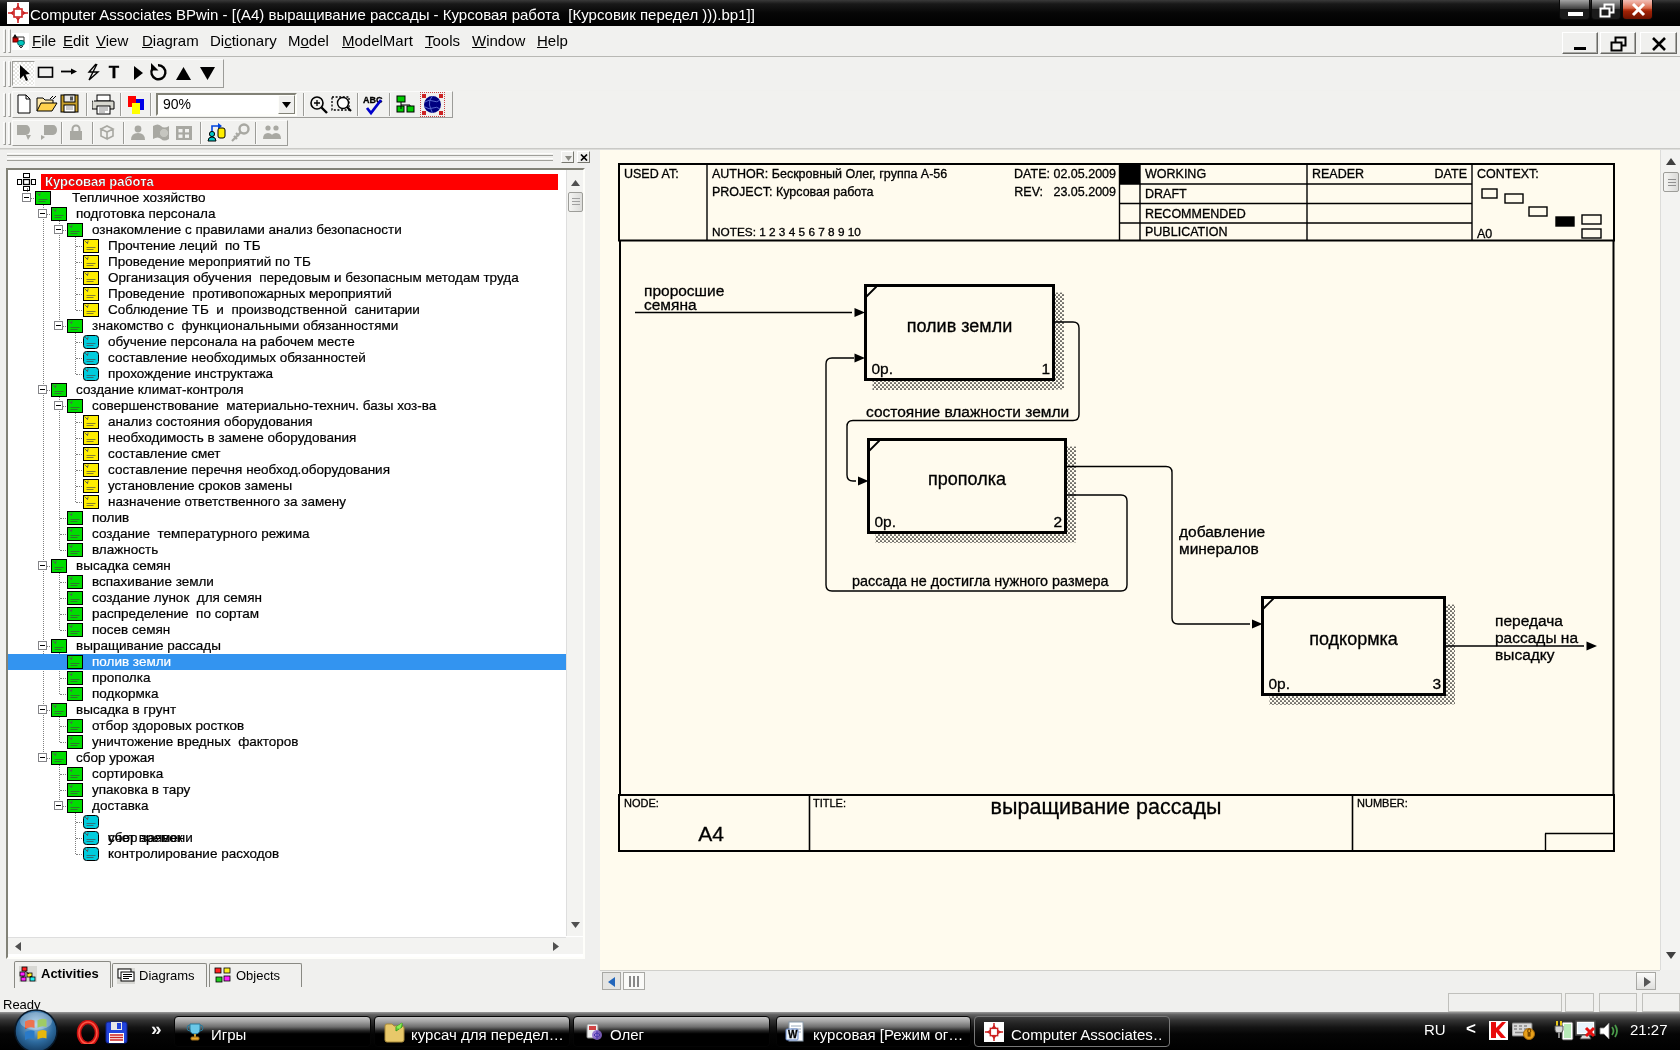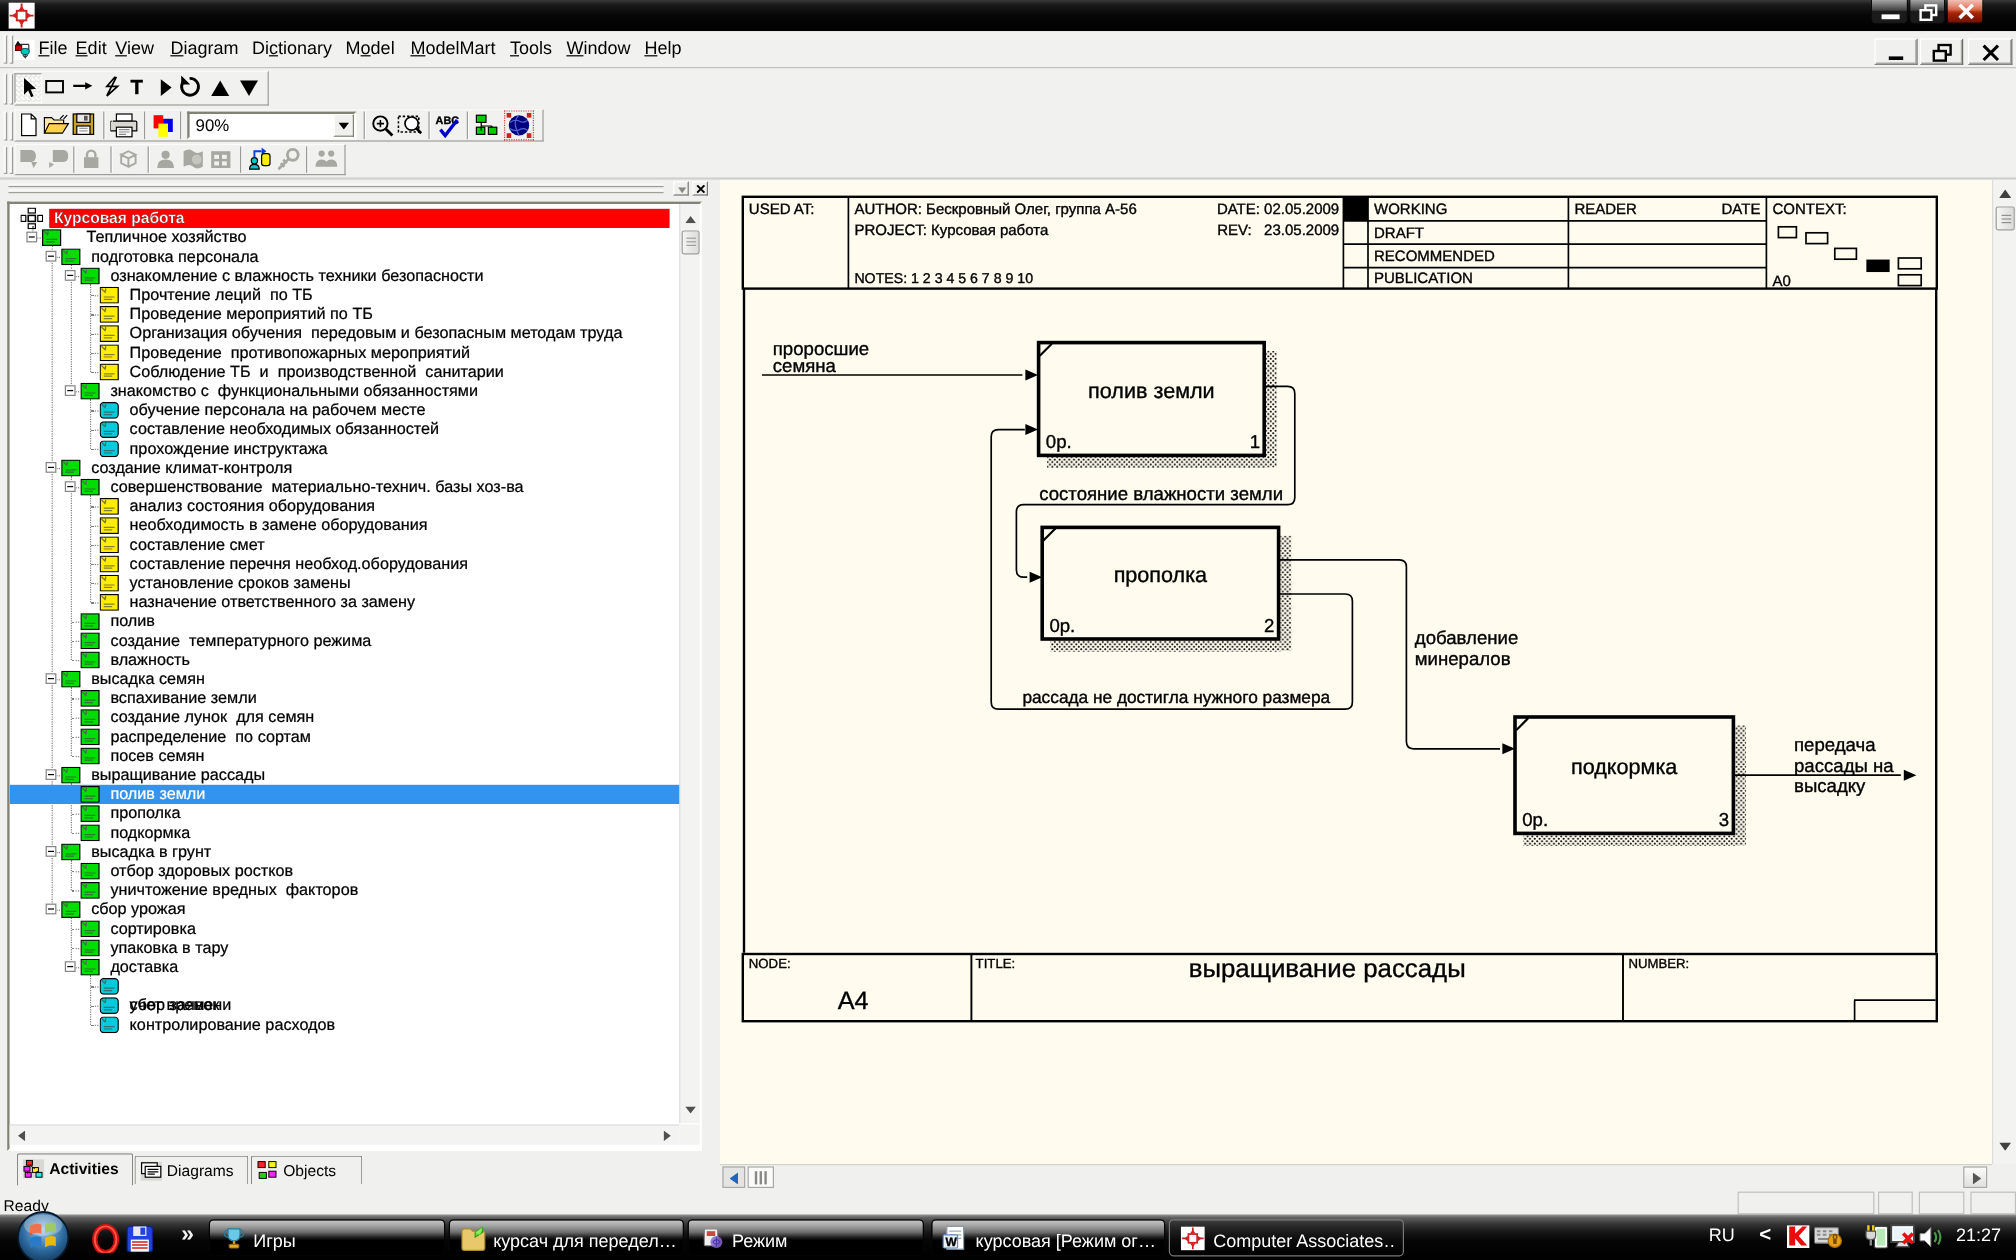--- a/index.html
+++ b/index.html
@@ -41,20 +41,21 @@
 svg text{font-family:"Liberation Sans",sans-serif;fill:#000;stroke:#000;stroke-width:0.3}
 </style></head><body>
 
 <div id="titlebar">
  <svg class="abs" style="left:7px;top:2px" width="22" height="22" viewBox="0 0 22 22">
   <rect x="0" y="0" width="22" height="22" fill="#fff"></rect>
   <rect x="7" y="7" width="8" height="8" fill="#fff" stroke="#cc2222" stroke-width="1.6"></rect>
   <path d="M11 1 V6 M11 16 V21 M1 11 H6 M16 11 H21" stroke="#cc2222" stroke-width="1.6"></path>
   <path d="M11 3 l-2.5 3.5 h5 z M11 19 l-2.5 -3.5 h5 z M3 11 l3.5 -2.5 v5 z M19 11 l-3.5 -2.5 v5 z" fill="#cc2222"></path>
  </svg>
+ <div id="titletext">Computer Associates BPwin - [(А4) выращивание рассады - Курсовая работа&nbsp; [Курсовик передел ))).bp1]]</div>
  <div class="wbtn" style="left:1559px;width:31px;background:#1b1b1b">
       <div class="gl"></div>
    <div class="abs" style="left:8px;top:12px;width:15px;height:4px;background:#fff"></div>
     </div>
  <div class="wbtn" style="left:1591px;width:30px;background:#1b1b1b">
       <div class="gl"></div>
    <svg class="abs" style="left:7px;top:3px" width="16" height="15" viewBox="0 0 16 15">
     <rect x="5.5" y="1.5" width="9" height="8" fill="none" stroke="#fff" stroke-width="2"></rect>
     <rect x="1.5" y="5.5" width="9" height="8" fill="#1b1b1b" stroke="#fff" stroke-width="2"></rect>
    </svg>
@@ -367,21 +368,21 @@
 <div class="abs" style="left:43px;top:36px;z-index:2;width:17px;height:16px">
         <svg class="abs" style="left:0;top:1px" width="17" height="14" viewBox="0 0 17 14">
           <rect x="0.5" y="0.5" width="15" height="13" fill="#00dd00" stroke="#000"></rect>
           <path d="M1.5 1.5 l3.5 3.5 M5 1.5 v2 h-2" stroke="#555" stroke-width="1" fill="none" opacity="0.8"></path>
           <path d="M3.5 8.5 h9 M3.5 10.5 h7" stroke="#444" stroke-width="1" opacity="0.65"></path>
         </svg>
       </div>
 <div class="pm" style="left:30px;top:39px">
         <i></i>
       </div>
-<div class="trow" style="top:52px;left:84px;">ознакомление с влажность техники безопасности</div>
+<div class="trow" style="top:52px;left:84px;">ознакомление с правилами анализ безопасности</div>
 <div class="abs" style="left:59px;top:52px;z-index:2;width:17px;height:16px">
         <svg class="abs" style="left:0;top:1px" width="17" height="14" viewBox="0 0 17 14">
           <rect x="0.5" y="0.5" width="15" height="13" fill="#00dd00" stroke="#000"></rect>
           <path d="M1.5 1.5 l3.5 3.5 M5 1.5 v2 h-2" stroke="#555" stroke-width="1" fill="none" opacity="0.8"></path>
           <path d="M3.5 8.5 h9 M3.5 10.5 h7" stroke="#444" stroke-width="1" opacity="0.65"></path>
         </svg>
       </div>
 <div class="pm" style="left:46px;top:55px">
         <i></i>
       </div>
@@ -946,21 +947,21 @@
       </svg>
       <div class="lbl" style="left:36px;right:6px">курсач для передел…</div>
     </div>
 <div class="tbtn" style="left:573px;width:197px">
       <svg class="abs" style="left:10px;top:5px" width="20" height="20" viewBox="0 0 20 20">
         <rect x="3" y="2" width="11" height="14" rx="1" fill="#f0f0f0" stroke="#888"></rect>
         <rect x="5" y="4" width="7" height="4" fill="#d04444"></rect>
         <circle cx="13" cy="13" r="5" fill="#8866cc" opacity="0.85"></circle>
         <path d="M10 13 q3 -4 6 0 M10 13 q3 4 6 0 M13 9 v8" stroke="#4433aa" fill="none"></path>
       </svg>
-      <div class="lbl" style="left:36px;right:6px">Режим</div>
+      <div class="lbl" style="left:36px;right:6px">Олег</div>
     </div>
 <div class="tbtn" style="left:776px;width:195px">
       <svg class="abs" style="left:8px;top:4px" width="22" height="22" viewBox="0 0 22 22">
         <rect x="4" y="1" width="14" height="19" fill="#fff" stroke="#8899aa"></rect>
         <path d="M6 5 h10 M6 8 h10 M6 11 h10 M6 14 h7" stroke="#99aabb"></path>
         <rect x="1" y="8" width="12" height="11" rx="1" fill="#e8f0f8" stroke="#6688cc"></rect>
         <text x="3" y="17" font-size="10" fill="#2255cc" font-weight="bold">W</text>
       </svg>
       <div class="lbl" style="left:36px;right:6px">курсовая [Режим ог…</div>
     </div>

